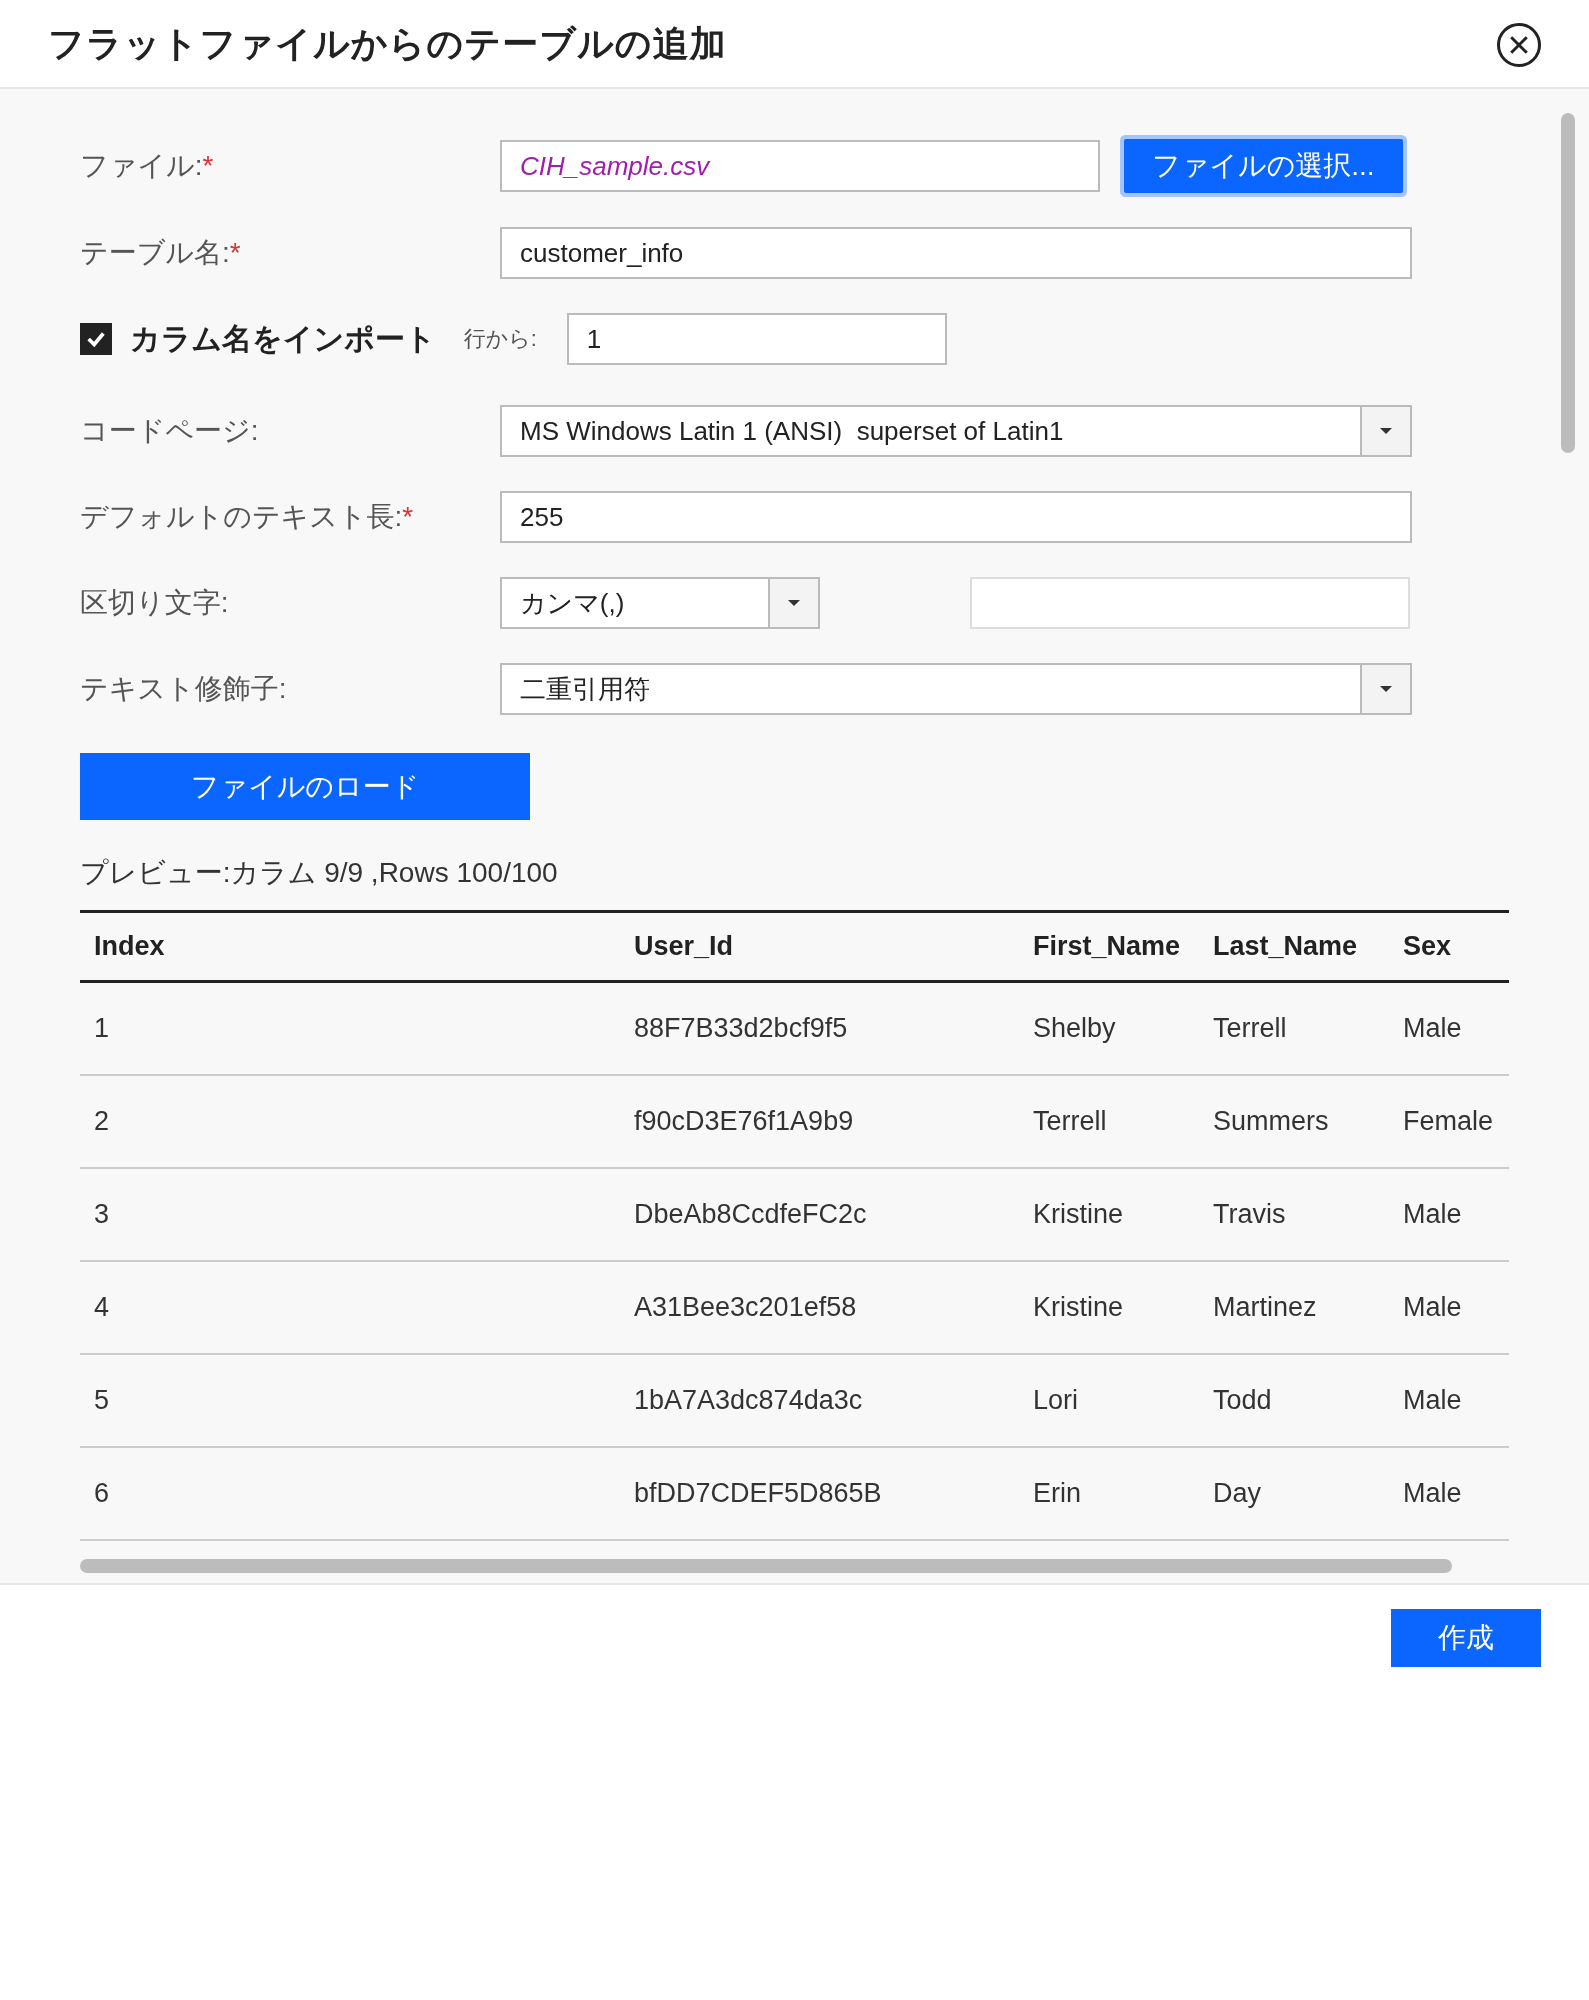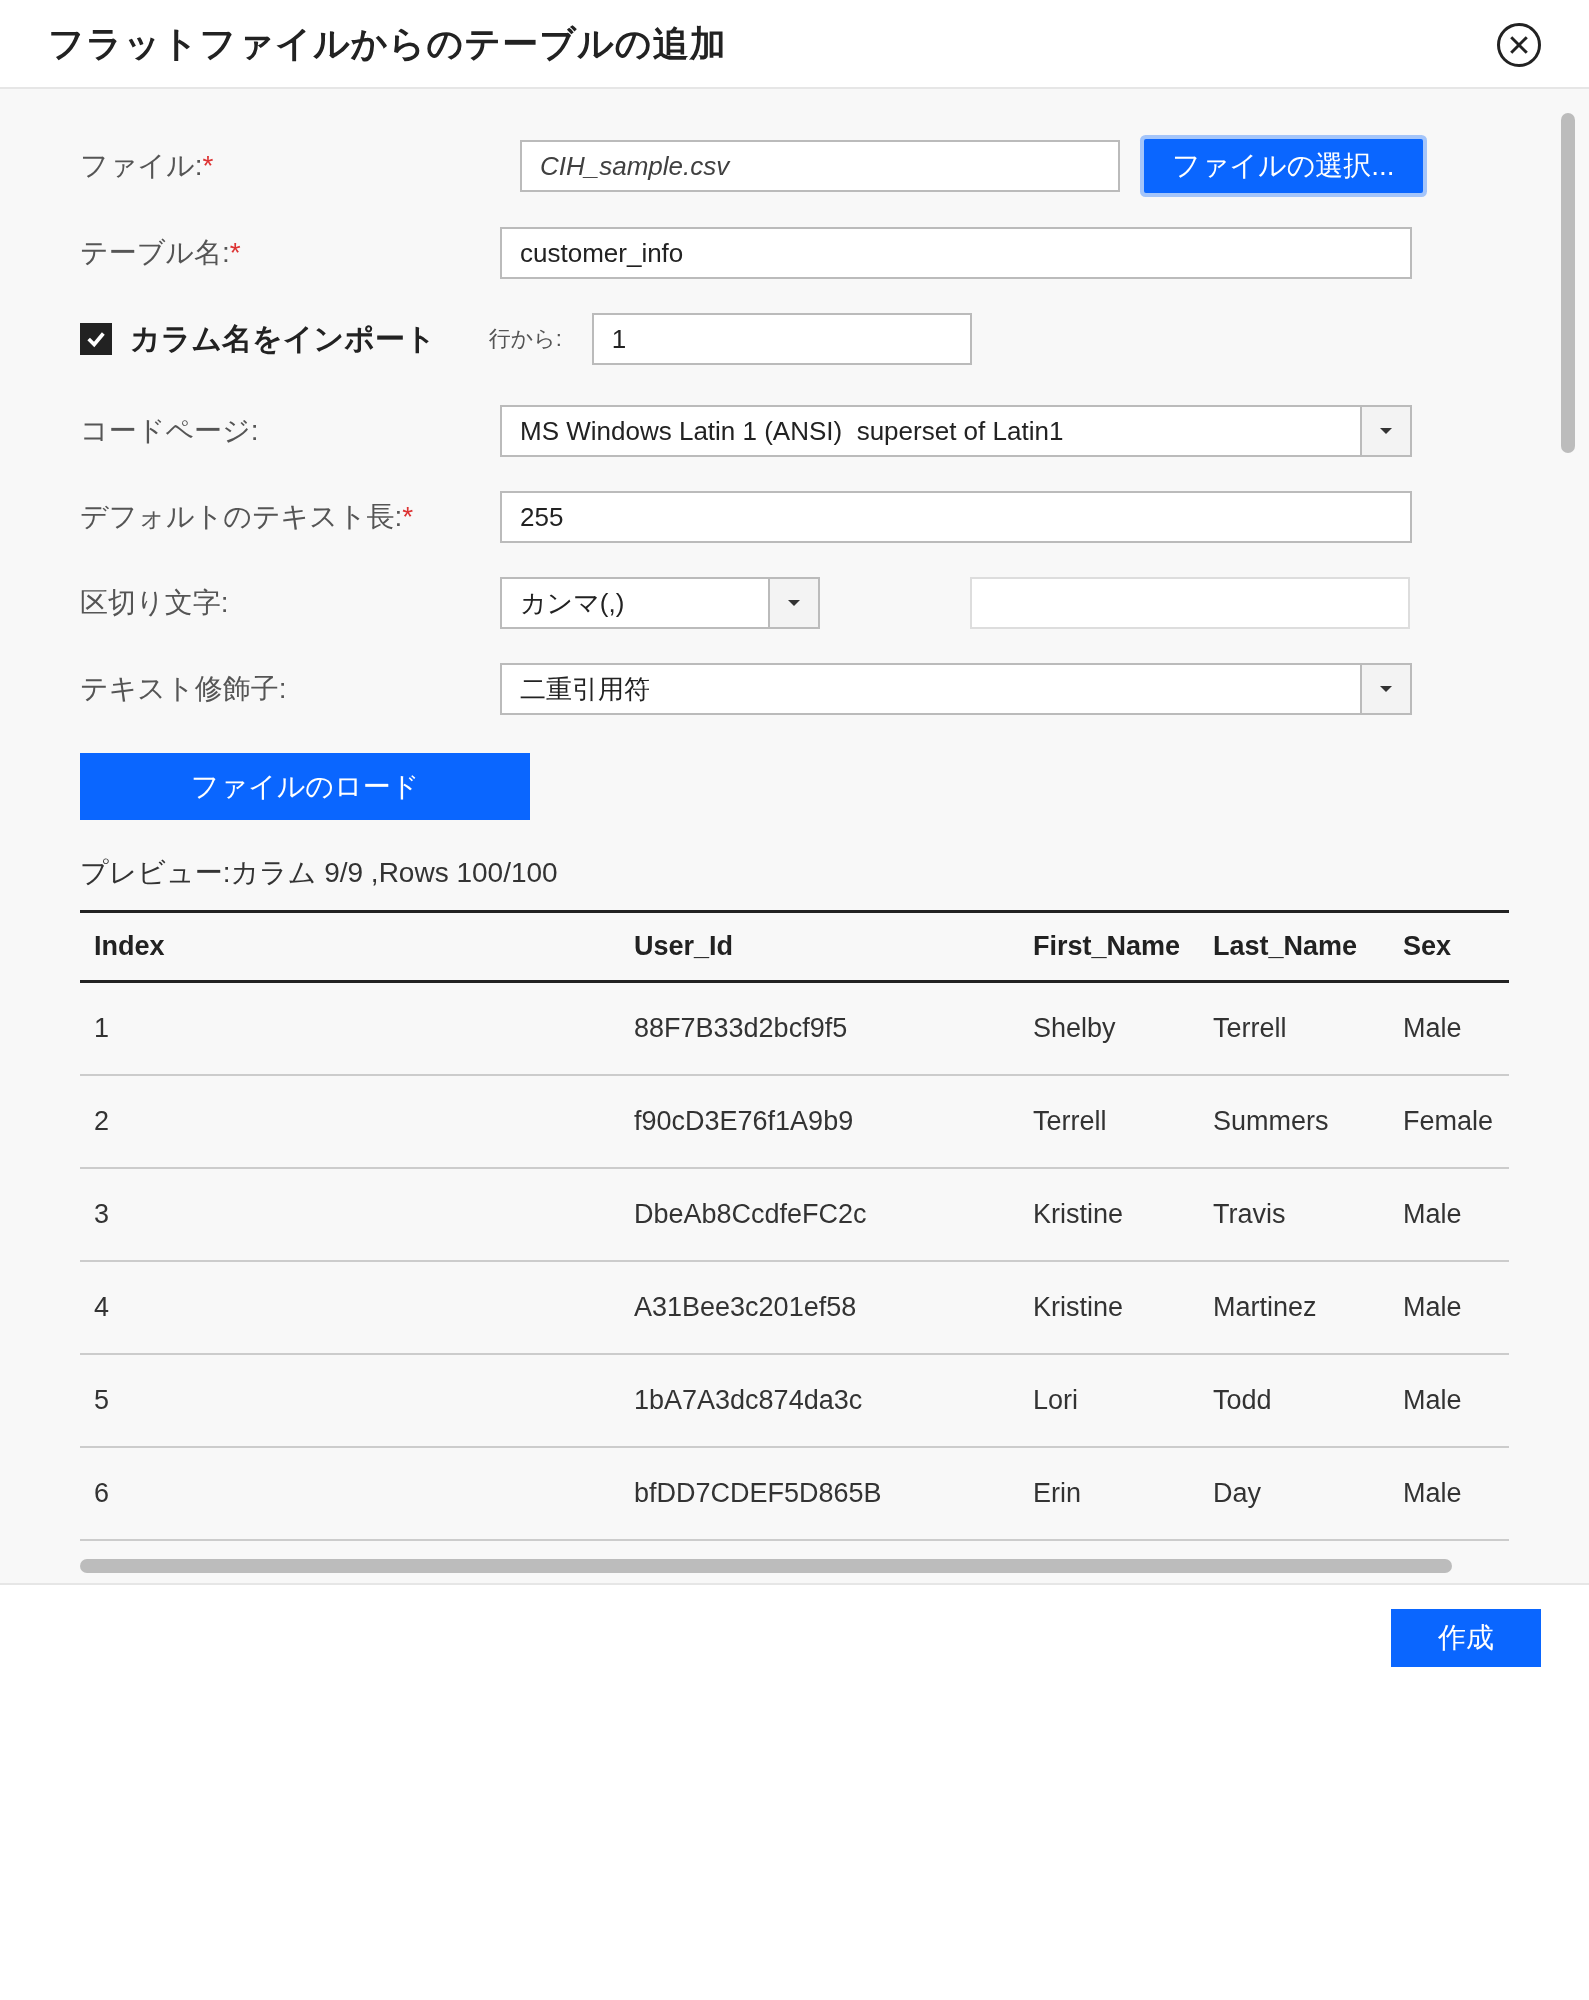--- a/index.html
+++ b/index.html
@@ -76,21 +76,21 @@
   }
   .req { color: #d33; }
   .text-input {
     height: 52px;
     border: 2px solid #bbb;
     padding: 0 18px;
     font-size: 26px;
     background: #fff;
     color: #222;
   }
-  .text-input.muted { color: #404040; font-style: italic; margin-left: 20px; }
+  .text-input.muted { color: #a21caf; font-style: italic; }
   .file-row .text-input { width: 600px; }
   .btn {
     height: 52px;
     padding: 0 26px;
     font-size: 26px;
     border: 2px solid transparent;
     cursor: pointer;
     font-weight: 400;
   }
   .btn-primary {
@@ -120,21 +120,21 @@
     display: inline-flex;
     align-items: center;
     justify-content: center;
     margin-right: 18px;
     cursor: pointer;
   }
   .checkbox svg { width: 22px; height: 22px; }
   .checkbox-label {
     font-size: 30px;
     font-weight: 700;
-    margin-right: 53px;
+    margin-right: 28px;
   }
   .inline-label { font-size: 22px; color: #555; margin-right: 30px; }
   .small-input { width: 380px; }
 
   .select-wrap {
     position: relative;
     display: flex;
   }
   .select-wrap .text-input { width: 860px; border-right: none; }
   .select-wrap.full .text-input { width: 860px; }

